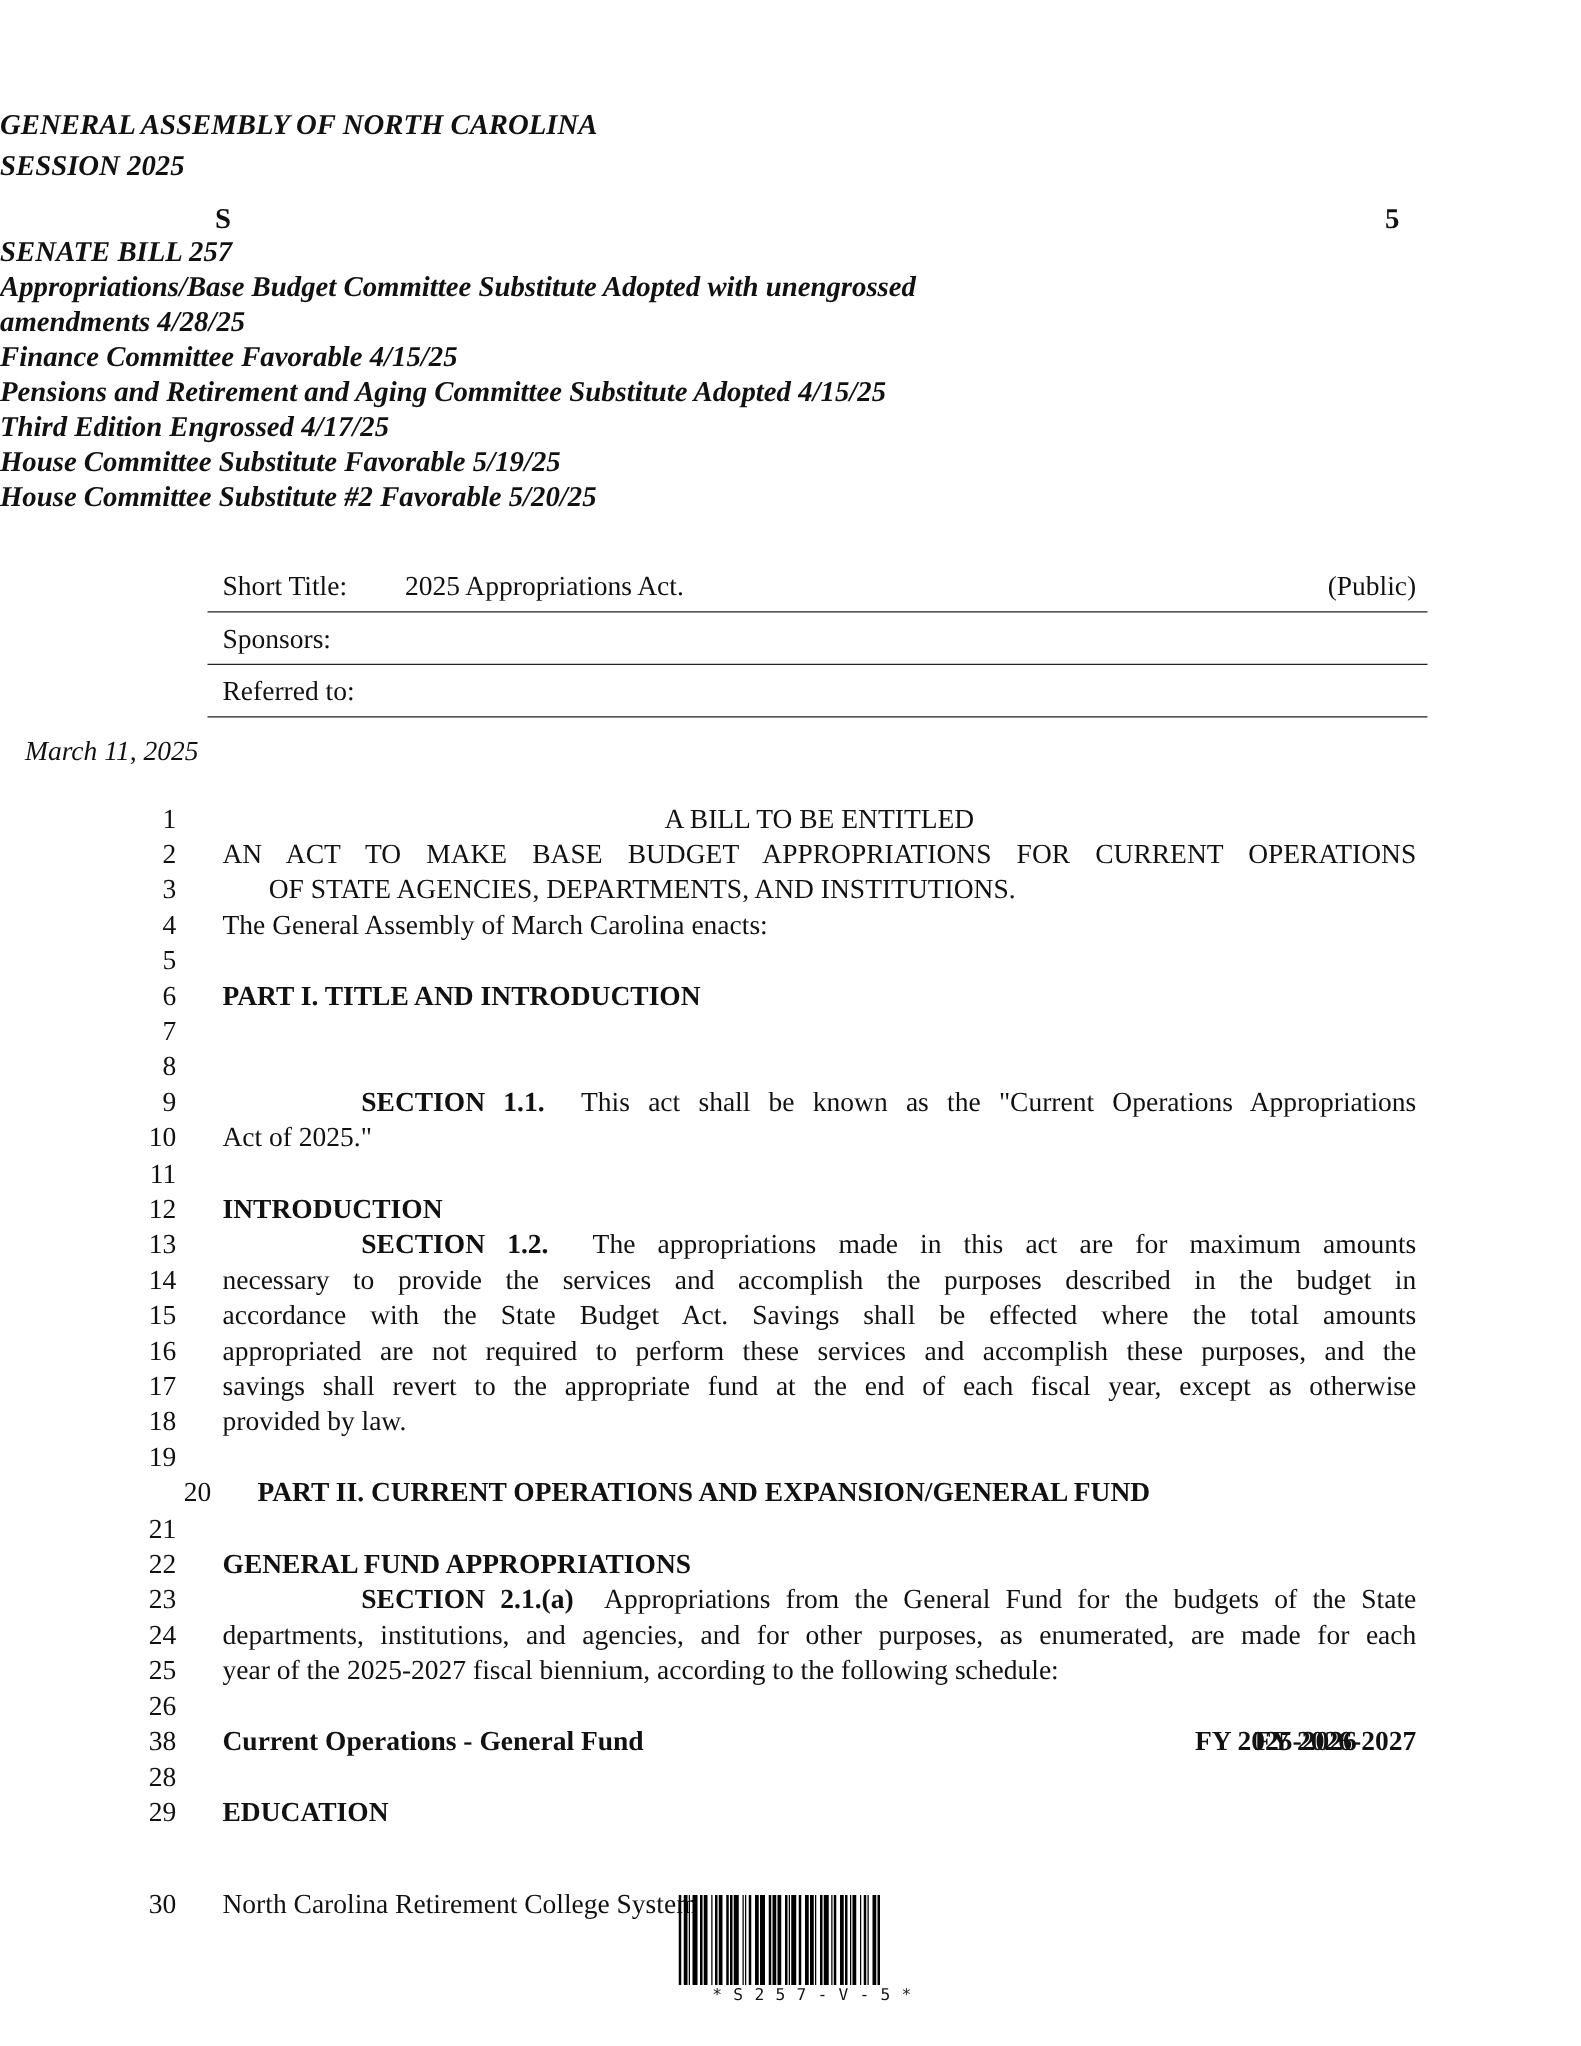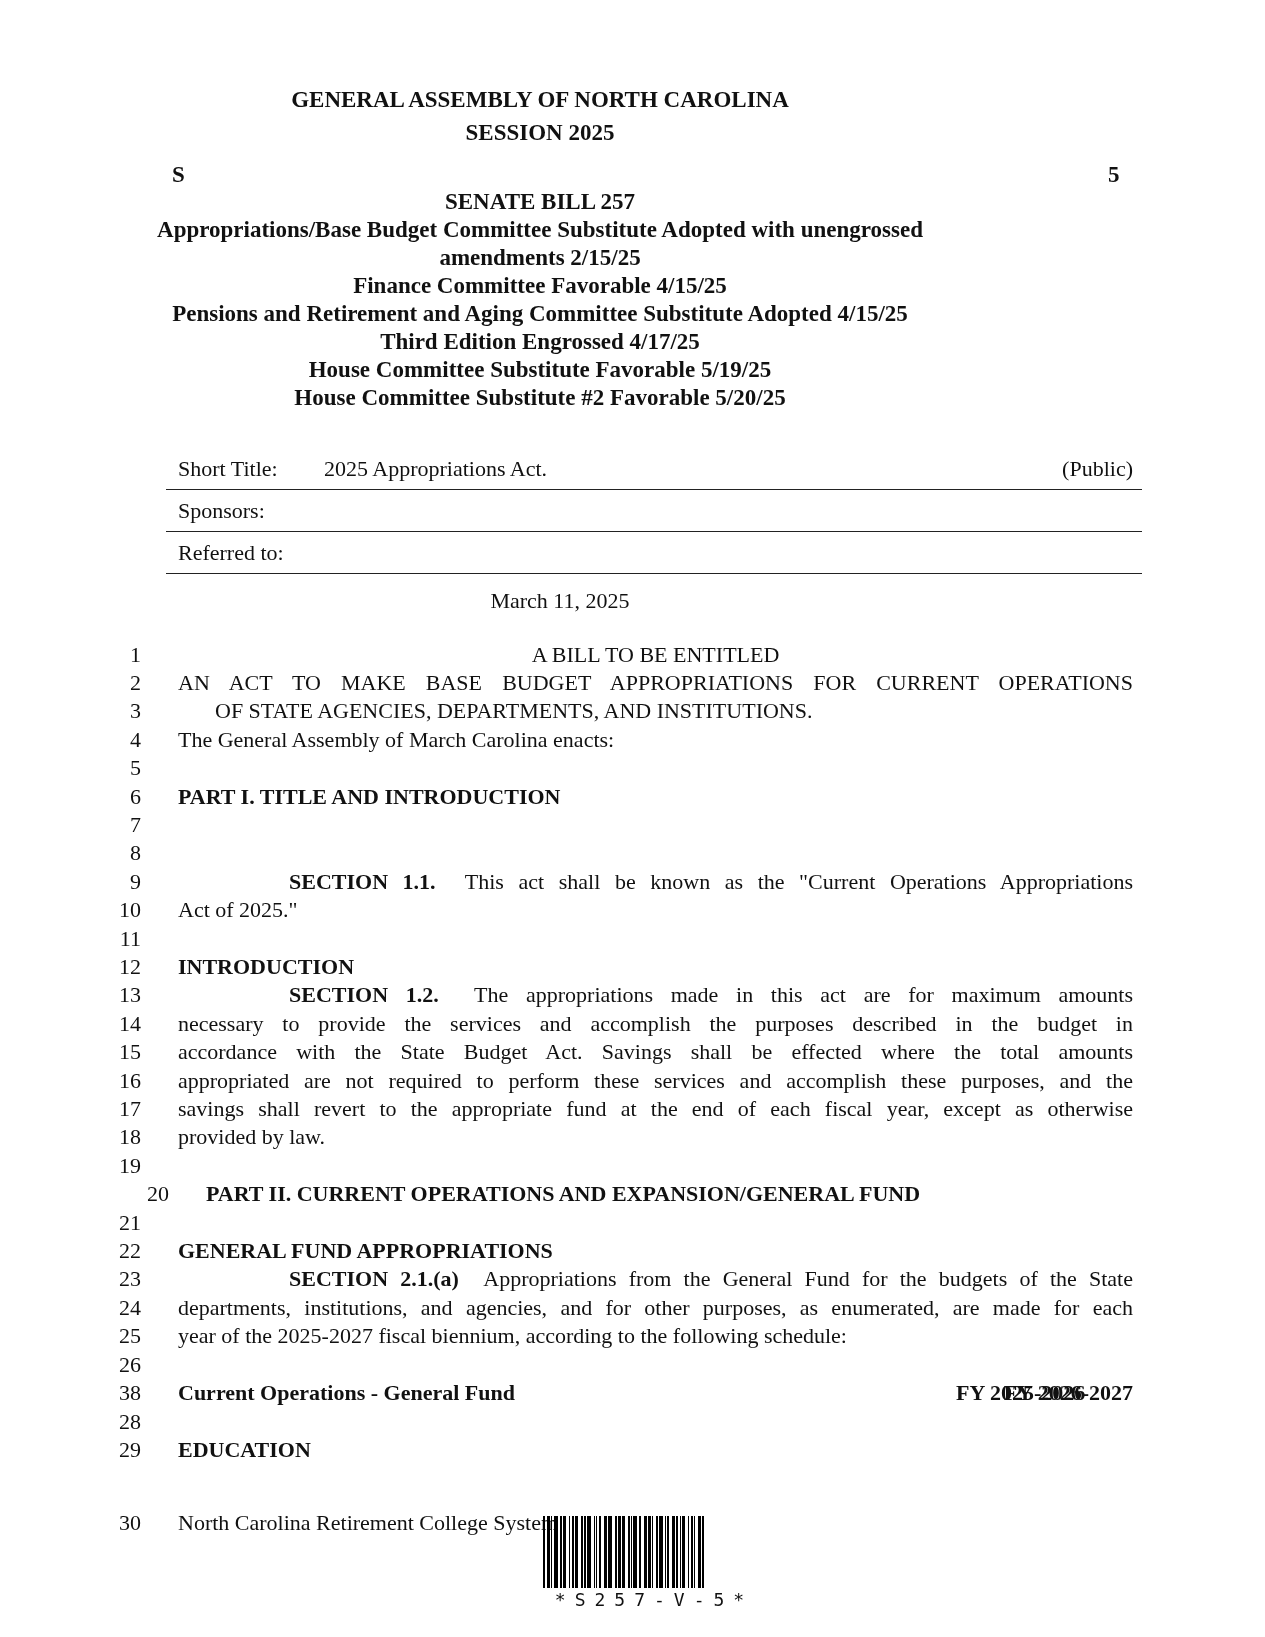--- a/index.html
+++ b/index.html
@@ -2,53 +2,53 @@
 <html><head>
 <meta charset="utf-8">
 <style>
   html, body { margin: 0; padding: 0; background: #ffffff; }
   body {
     width: 1265px; height: 1637px; position: relative; overflow: hidden;
     font-family: "Liberation Serif", "DejaVu Serif", serif;
     color: #111111;
   }
   .abs { position: absolute; white-space: nowrap; }
-  .center-block { position: absolute; left: 0; width: 1080px; text-align: center; }
+  .center-block { position: absolute; left: 0; width: 1080px; text-align: left; font-style: italic; }
   .hdr { font-weight: bold; font-size: 23px; line-height: 28px; }
   .bill-title { font-weight: bold; font-size: 23px; line-height: 28.3px; }
   .meta-row { position: absolute; left: 166px; width: 976px; height: 41px; }
   .meta-row .rule { position: absolute; left: 0; right: 0; bottom: 0; height: 1.5px; background: #222; }
   .meta-label { position: absolute; left: 12px; top: 7px; font-size: 22px; }
   .meta-value { position: absolute; left: 158px; top: 7px; font-size: 22px; }
   .meta-right { position: absolute; right: 9px; top: 7px; font-size: 22px; }
   .date { font-size: 22px; }
   .line { position: absolute; left: 0; width: 1265px; height: 28.4px; font-size: 22px; line-height: 28.4px; }
   .lnum { position: absolute; right: 1124px; width: 40px; text-align: right; }
   .ltext { position: absolute; left: 178px; width: 955px; }
   .justify { text-align: justify; text-align-last: justify; }
   .b { font-weight: bold; }
   .indent-sec { padding-left: 111px; box-sizing: border-box; }
   .indent-cont { padding-left: 37px; box-sizing: border-box; }
   .fy1 { position: absolute; left: 778px; font-weight: bold; }
   .fy2 { position: absolute; right: 0; font-weight: bold; }
   .barcode { position: absolute; left: 543px; top: 1516px; width: 222px; height: 72px; display: flex; align-items: stretch; }
   .barcode span { display: block; height: 100%; }
-  .barcode-text { position: absolute; left: 543px; top: 1589px; width: 222px; text-align: center; font-family: "DejaVu Sans Mono", monospace; font-size: 18px; letter-spacing: 9px; }
+  .barcode-text { position: absolute; left: 543px; top: 1589px; width: 222px; text-align: center; font-family: "DejaVu Sans Mono", monospace; font-size: 13px; letter-spacing: 9px; }
 </style>
 </head>
 <body>
 
 <div class="center-block hdr" style="top:86px;">GENERAL ASSEMBLY OF NORTH CAROLINA</div>
 <div class="center-block hdr" style="top:119px;">SESSION 2025</div>
 <div class="abs hdr" style="left:172px; top:161px;">S</div>
 <div class="abs hdr" style="left:1108px; top:161px;">5</div>
 
 <div class="center-block bill-title" style="top:188px;">SENATE BILL 257</div>
 <div class="center-block bill-title" style="top:216px;">Appropriations/Base Budget Committee Substitute Adopted with unengrossed</div>
-<div class="center-block bill-title" style="top:244px;">amendments 2/15/25</div>
+<div class="center-block bill-title" style="top:244px;">amendments 4/28/25</div>
 <div class="center-block bill-title" style="top:272px;">Finance Committee Favorable 4/15/25</div>
 <div class="center-block bill-title" style="top:300px;">Pensions and Retirement and Aging Committee Substitute Adopted 4/15/25</div>
 <div class="center-block bill-title" style="top:328px;">Third Edition Engrossed 4/17/25</div>
 <div class="center-block bill-title" style="top:356px;">House Committee Substitute Favorable 5/19/25</div>
 <div class="center-block bill-title" style="top:384px;">House Committee Substitute #2 Favorable 5/20/25</div>
 
 <div class="meta-row" style="top:449px;">
   <span class="meta-label">Short Title:</span>
   <span class="meta-value">2025 Appropriations Act.</span>
   <span class="meta-right">(Public)</span>

